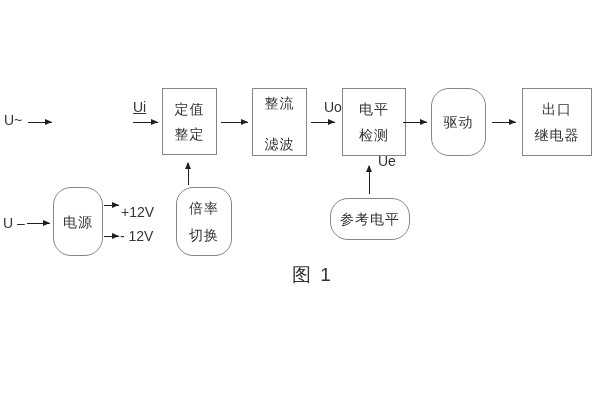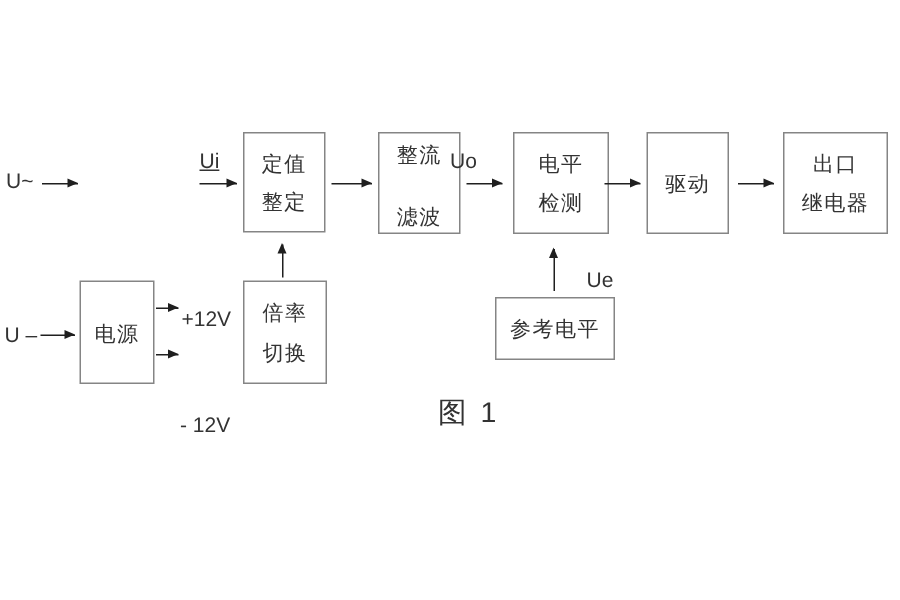--- a/index.html
+++ b/index.html
@@ -25,21 +25,21 @@
     display: flex;
     flex-direction: column;
     align-items: center;
     justify-content: space-around;
     padding: 7px 0;
     color: var(--text);
     font-size: 14px;
     letter-spacing: 1px;
     line-height: 1;
   }
-  .box.center { justify-content: center; }
+  .box.center { justify-content: center; border-radius: 18px; }
   .lbl {
     position: absolute;
     color: var(--text);
     font-size: 14px;
     line-height: 1;
     white-space: nowrap;
   }
   .caption {
     position: absolute;
     color: var(--text);
@@ -105,36 +105,36 @@
 
   <div class="box center" style="left:53px; top:187px; width:50px; height:69px;">
     <span>电源</span>
   </div>
 
   <div class="box" style="left:522px; top:88px; width:70px; height:68px;">
     <span>出口</span>
     <span>继电器</span>
   </div>
 
-  <div class="box" style="left:162px; top:187px; width:56px; height:69px;">
+  <div class="box" style="left:176px; top:187px; width:56px; height:69px;border-radius:17px;">
     <span>倍率</span>
     <span>切换</span>
   </div>
 
   <div class="box center" style="left:330px; top:198px; width:80px; height:42px;">
     <span>参考电平</span>
   </div>
 
   <span class="lbl" style="left:4px; top:113px;">U~</span>
   <span class="lbl" style="left:3px; top:216px;">U –</span>
   <span class="lbl" style="left:133px; top:100px;text-decoration:underline;">Ui</span>
-  <span class="lbl" style="left:300px; top:100px;">Uo</span>
-  <span class="lbl" style="left:378px; top:179px;margin-left:13px;">Ue</span>
+  <span class="lbl" style="left:324px; top:100px;">Uo</span>
+  <span class="lbl" style="left:378px; top:154px;">Ue</span>
   <span class="lbl" style="left:121px; top:205px;">+12V</span>
-  <span class="lbl" style="left:120px; top:229px;margin-top:47px;">- 12V</span>
+  <span class="lbl" style="left:120px; top:229px;">- 12V</span>
 
   <div class="harrow" style="left:28px;  top:122px; width:24px;"></div>
   <div class="harrow" style="left:133px; top:122px; width:25px;"></div>
   <div class="harrow" style="left:221px; top:122px; width:27px;"></div>
   <div class="harrow" style="left:311px; top:122px; width:24px;"></div>
   <div class="harrow" style="left:403px; top:122px; width:24px;"></div>
   <div class="harrow" style="left:492px; top:122px; width:24px;"></div>
   <div class="harrow" style="left:27px;  top:223px; width:23px;"></div>
   <div class="harrow" style="left:104px; top:205px; width:15px;"></div>
   <div class="harrow" style="left:104px; top:236px; width:15px;"></div>

